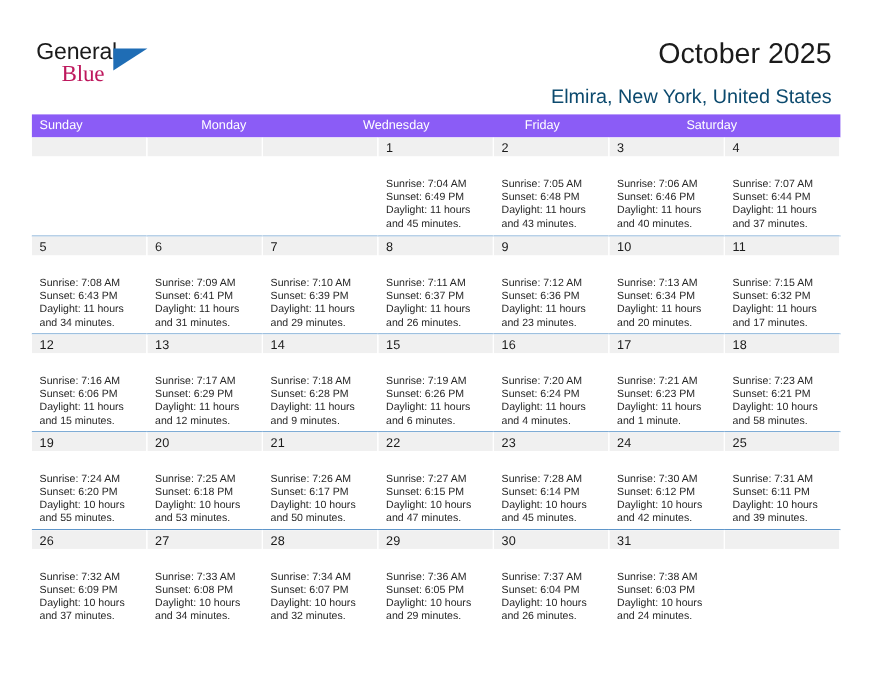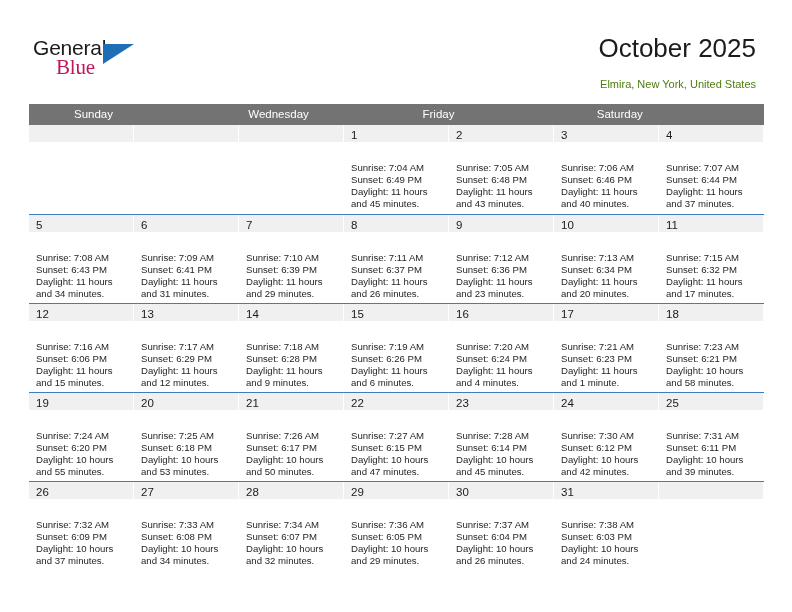--- a/index.html
+++ b/index.html
@@ -61,39 +61,38 @@
     top: 33px;
     font-size: 26px;
     color: #1b1b1b;
     text-align: left;
     white-space: nowrap;
   }
   .subtitle {
     position: absolute;
     right: 36px;
     top: 78px;
-    font-size: 11px;
-    color: #4d7c0f;
+    font-size: 18px;
+    color: #0c4a6e;
     text-align: center;
     white-space: nowrap;
   }
 
   
   .calendar {
     position: absolute;
     left: 29px;
     top: 104px;
     width: 735px;
   }
   .dow-row {
     display: flex;
     width: 735px;
     height: 21px;
-    background: #737373;
-    padding-left: 38px;
+    background: #8b5cf6;
   }
   .dow {
     flex: 1 1 0;
     font-size: 11.5px;
     color: #ffffff;
     line-height: 21px;
     padding-left: 7px;
     white-space: nowrap;
     overflow: hidden;
   }
@@ -143,20 +142,21 @@
       <span class="logo-triangle"></span>
       <span class="logo-blue">Blue</span>
     </div>
     <div class="title">October 2025</div>
     <div class="subtitle">Elmira, New York, United States</div>
   </div>
 
   <div class="calendar">
     <div class="dow-row" id="dow-row">
         <div class="dow">Sunday</div>
+        <div class="dow">Monday</div>
         <div class="dow">Wednesday</div>
         <div class="dow">Friday</div>
         <div class="dow">Saturday</div>
       </div>
     <div id="weeks-container">
         <div class="week">
           <div class="cell empty">
             <div class="daynum-band"><span class="daynum"></span></div>
           </div>
           <div class="cell empty">

